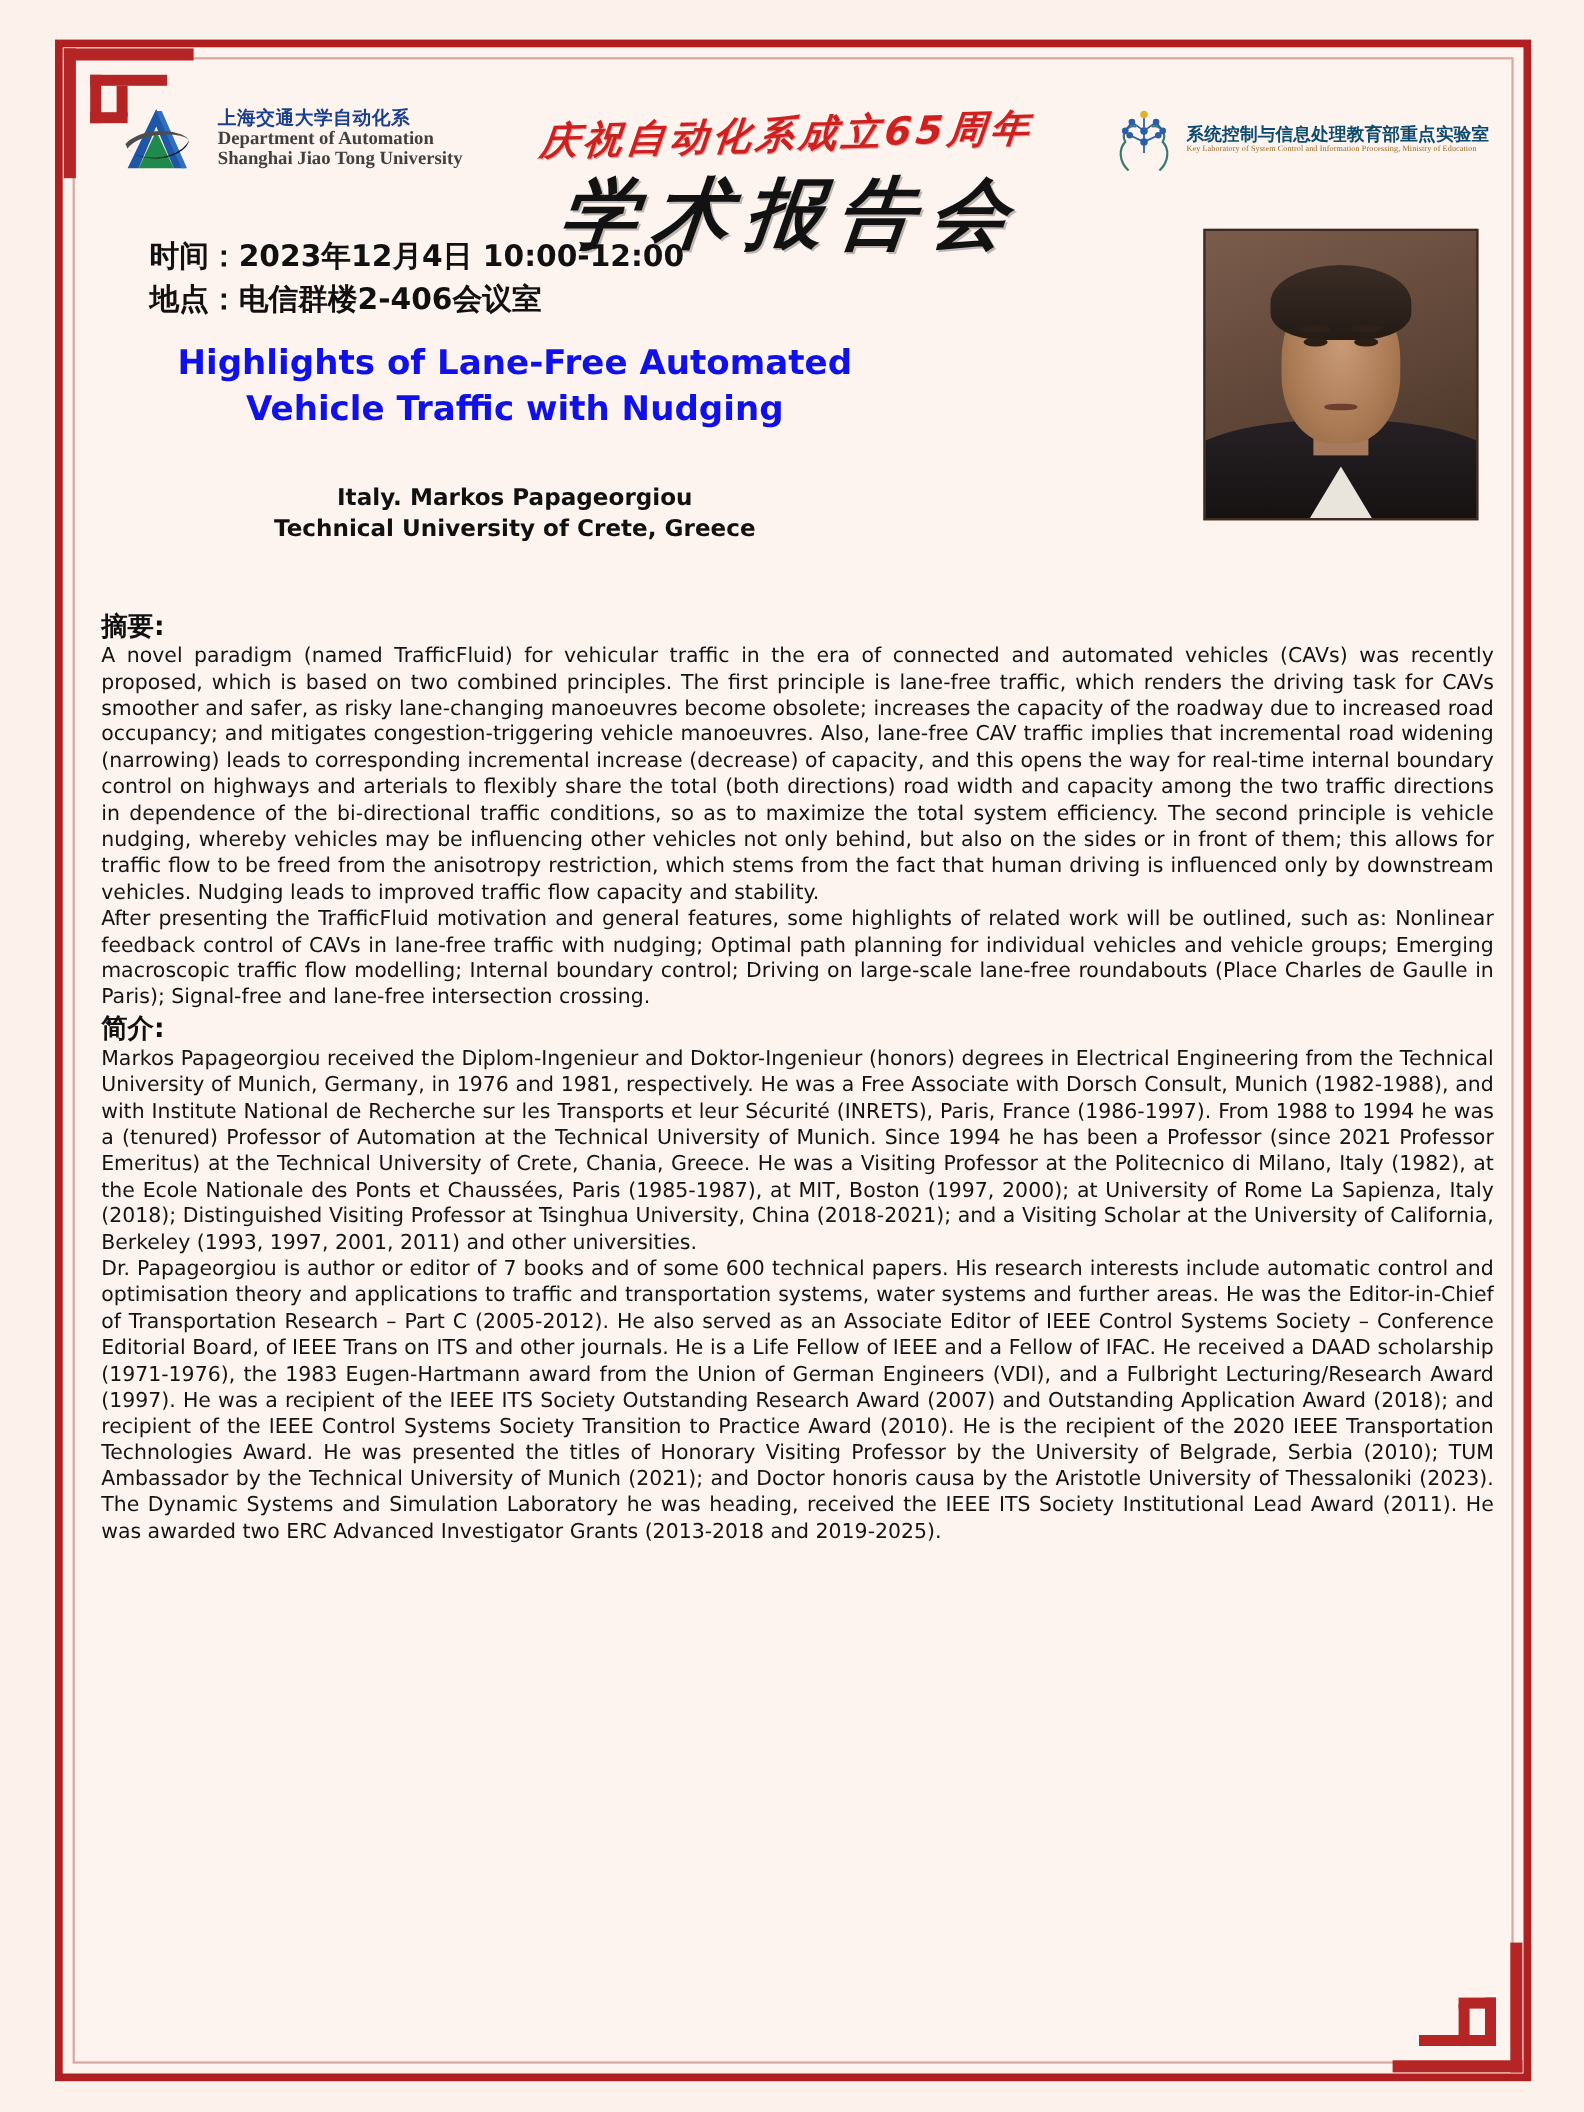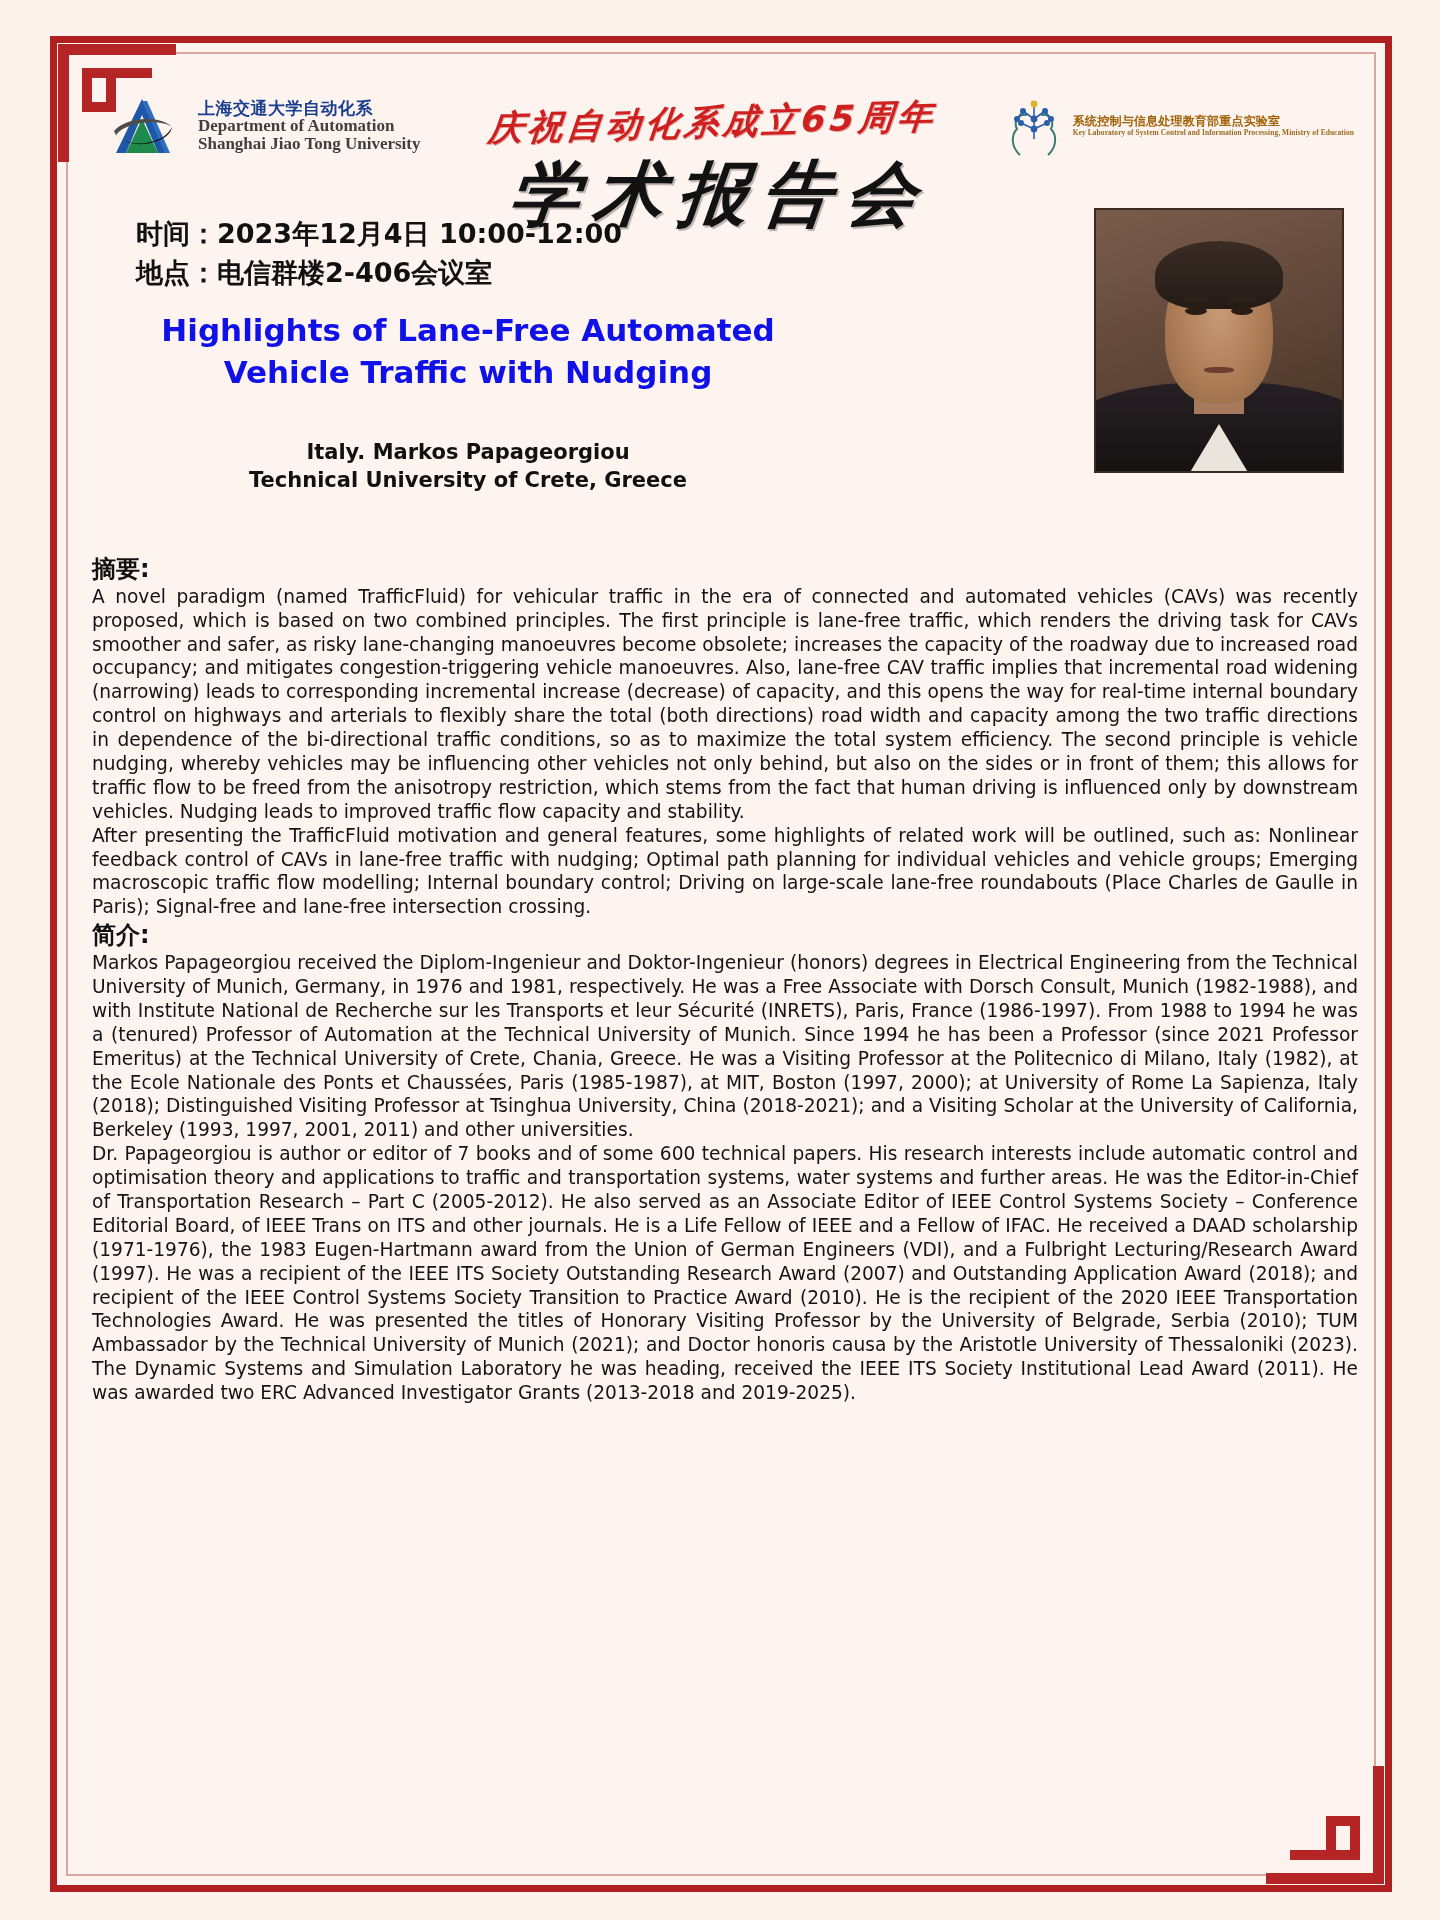--- a/index.html
+++ b/index.html
@@ -58,25 +58,25 @@
     letter-spacing:4px;
     transform:skewX(-7deg) rotate(-1.6deg);
     text-shadow:1px 1px 0 rgba(180,20,20,.35);
     white-space:nowrap;
     padding-bottom:8px;
   }
   .logo-lab { display:flex; align-items:center; gap:8px; flex:0 0 auto; }
   .lab-mark { width:62px; height:62px; flex:0 0 auto; }
   .lab-text { line-height:1.15; }
   .lab-cn {
-    font-size:12px; font-weight:bold; color:#a16207;
+    font-size:16px; font-weight:bold; color:#0c4a6e;
     font-family:"DejaVu Sans", sans-serif; letter-spacing:.2px;
   }
   .lab-en {
-    font-size:7.4px; font-weight:bold; color:#9a6a1f;
+    font-size:7.4px; font-weight:normal; color:#9a6a1f;
     font-family:"Liberation Serif", serif; letter-spacing:.1px;
   }
 
   
   .maintitle {
     position:absolute; left:0; right:0; top:148px;
     text-align:center;
     font-family:"DejaVu Sans", sans-serif;
     font-size:70px; font-weight:bold; color:#121212;
     letter-spacing:14px;

